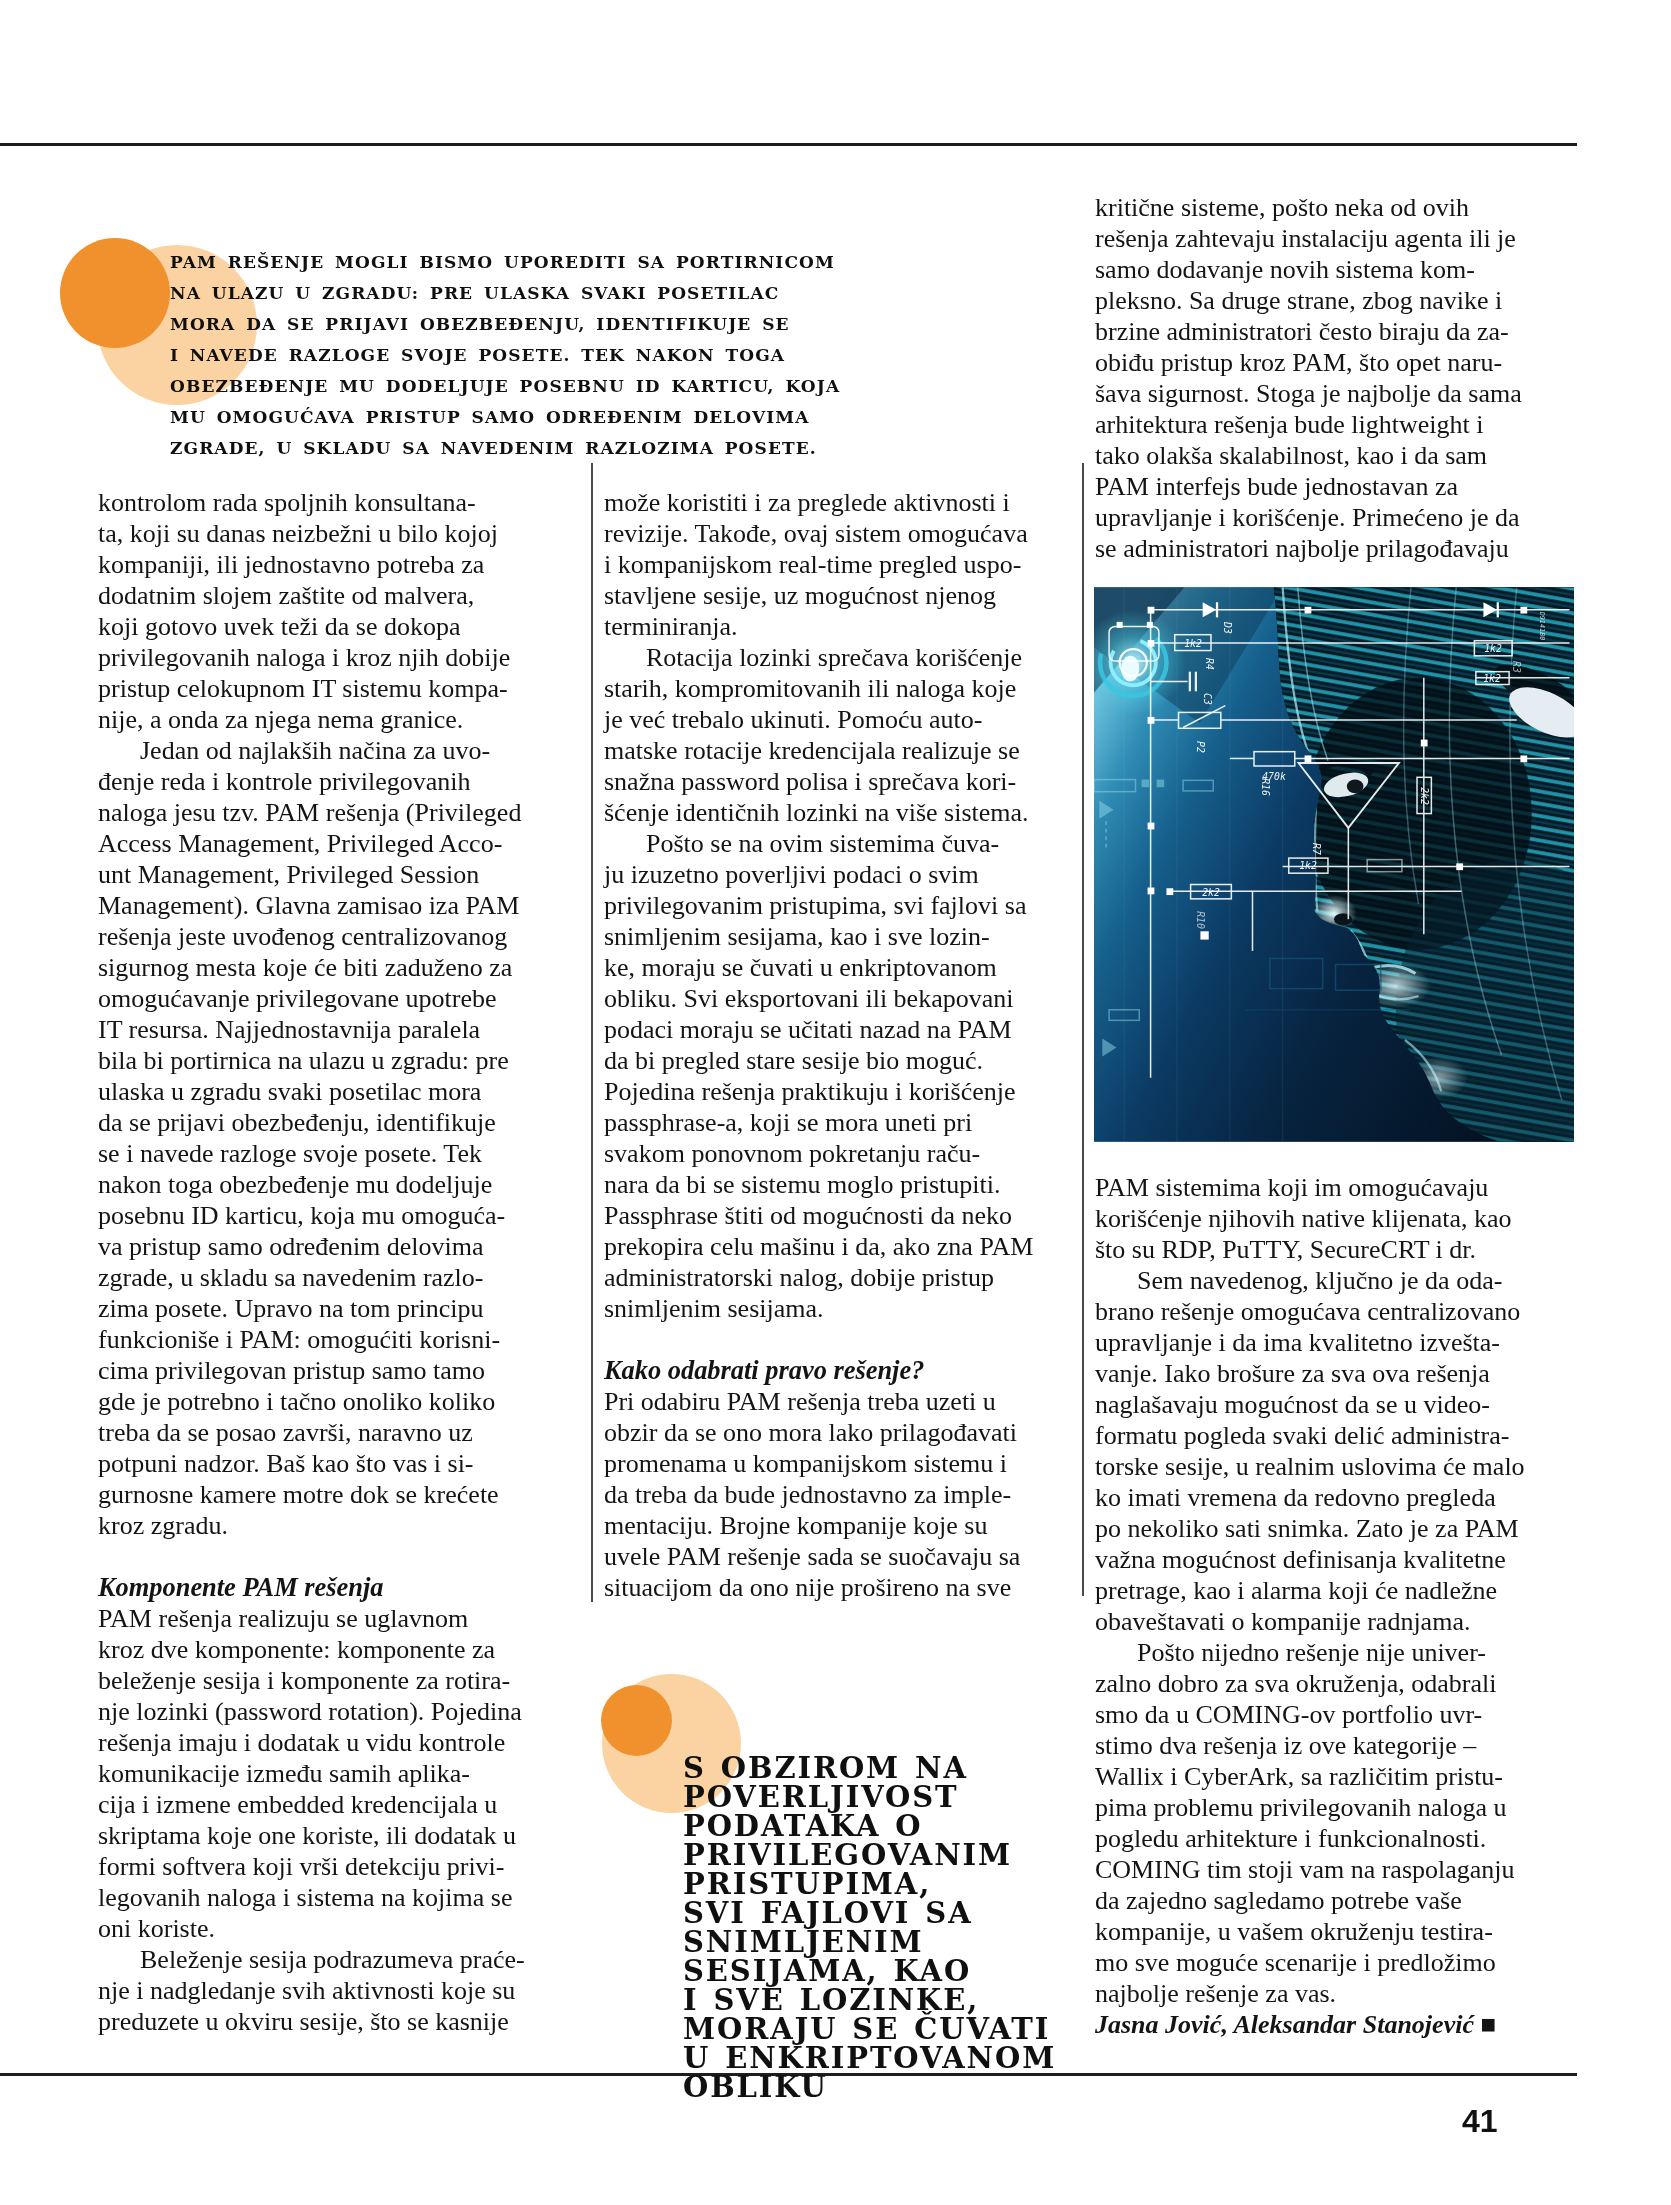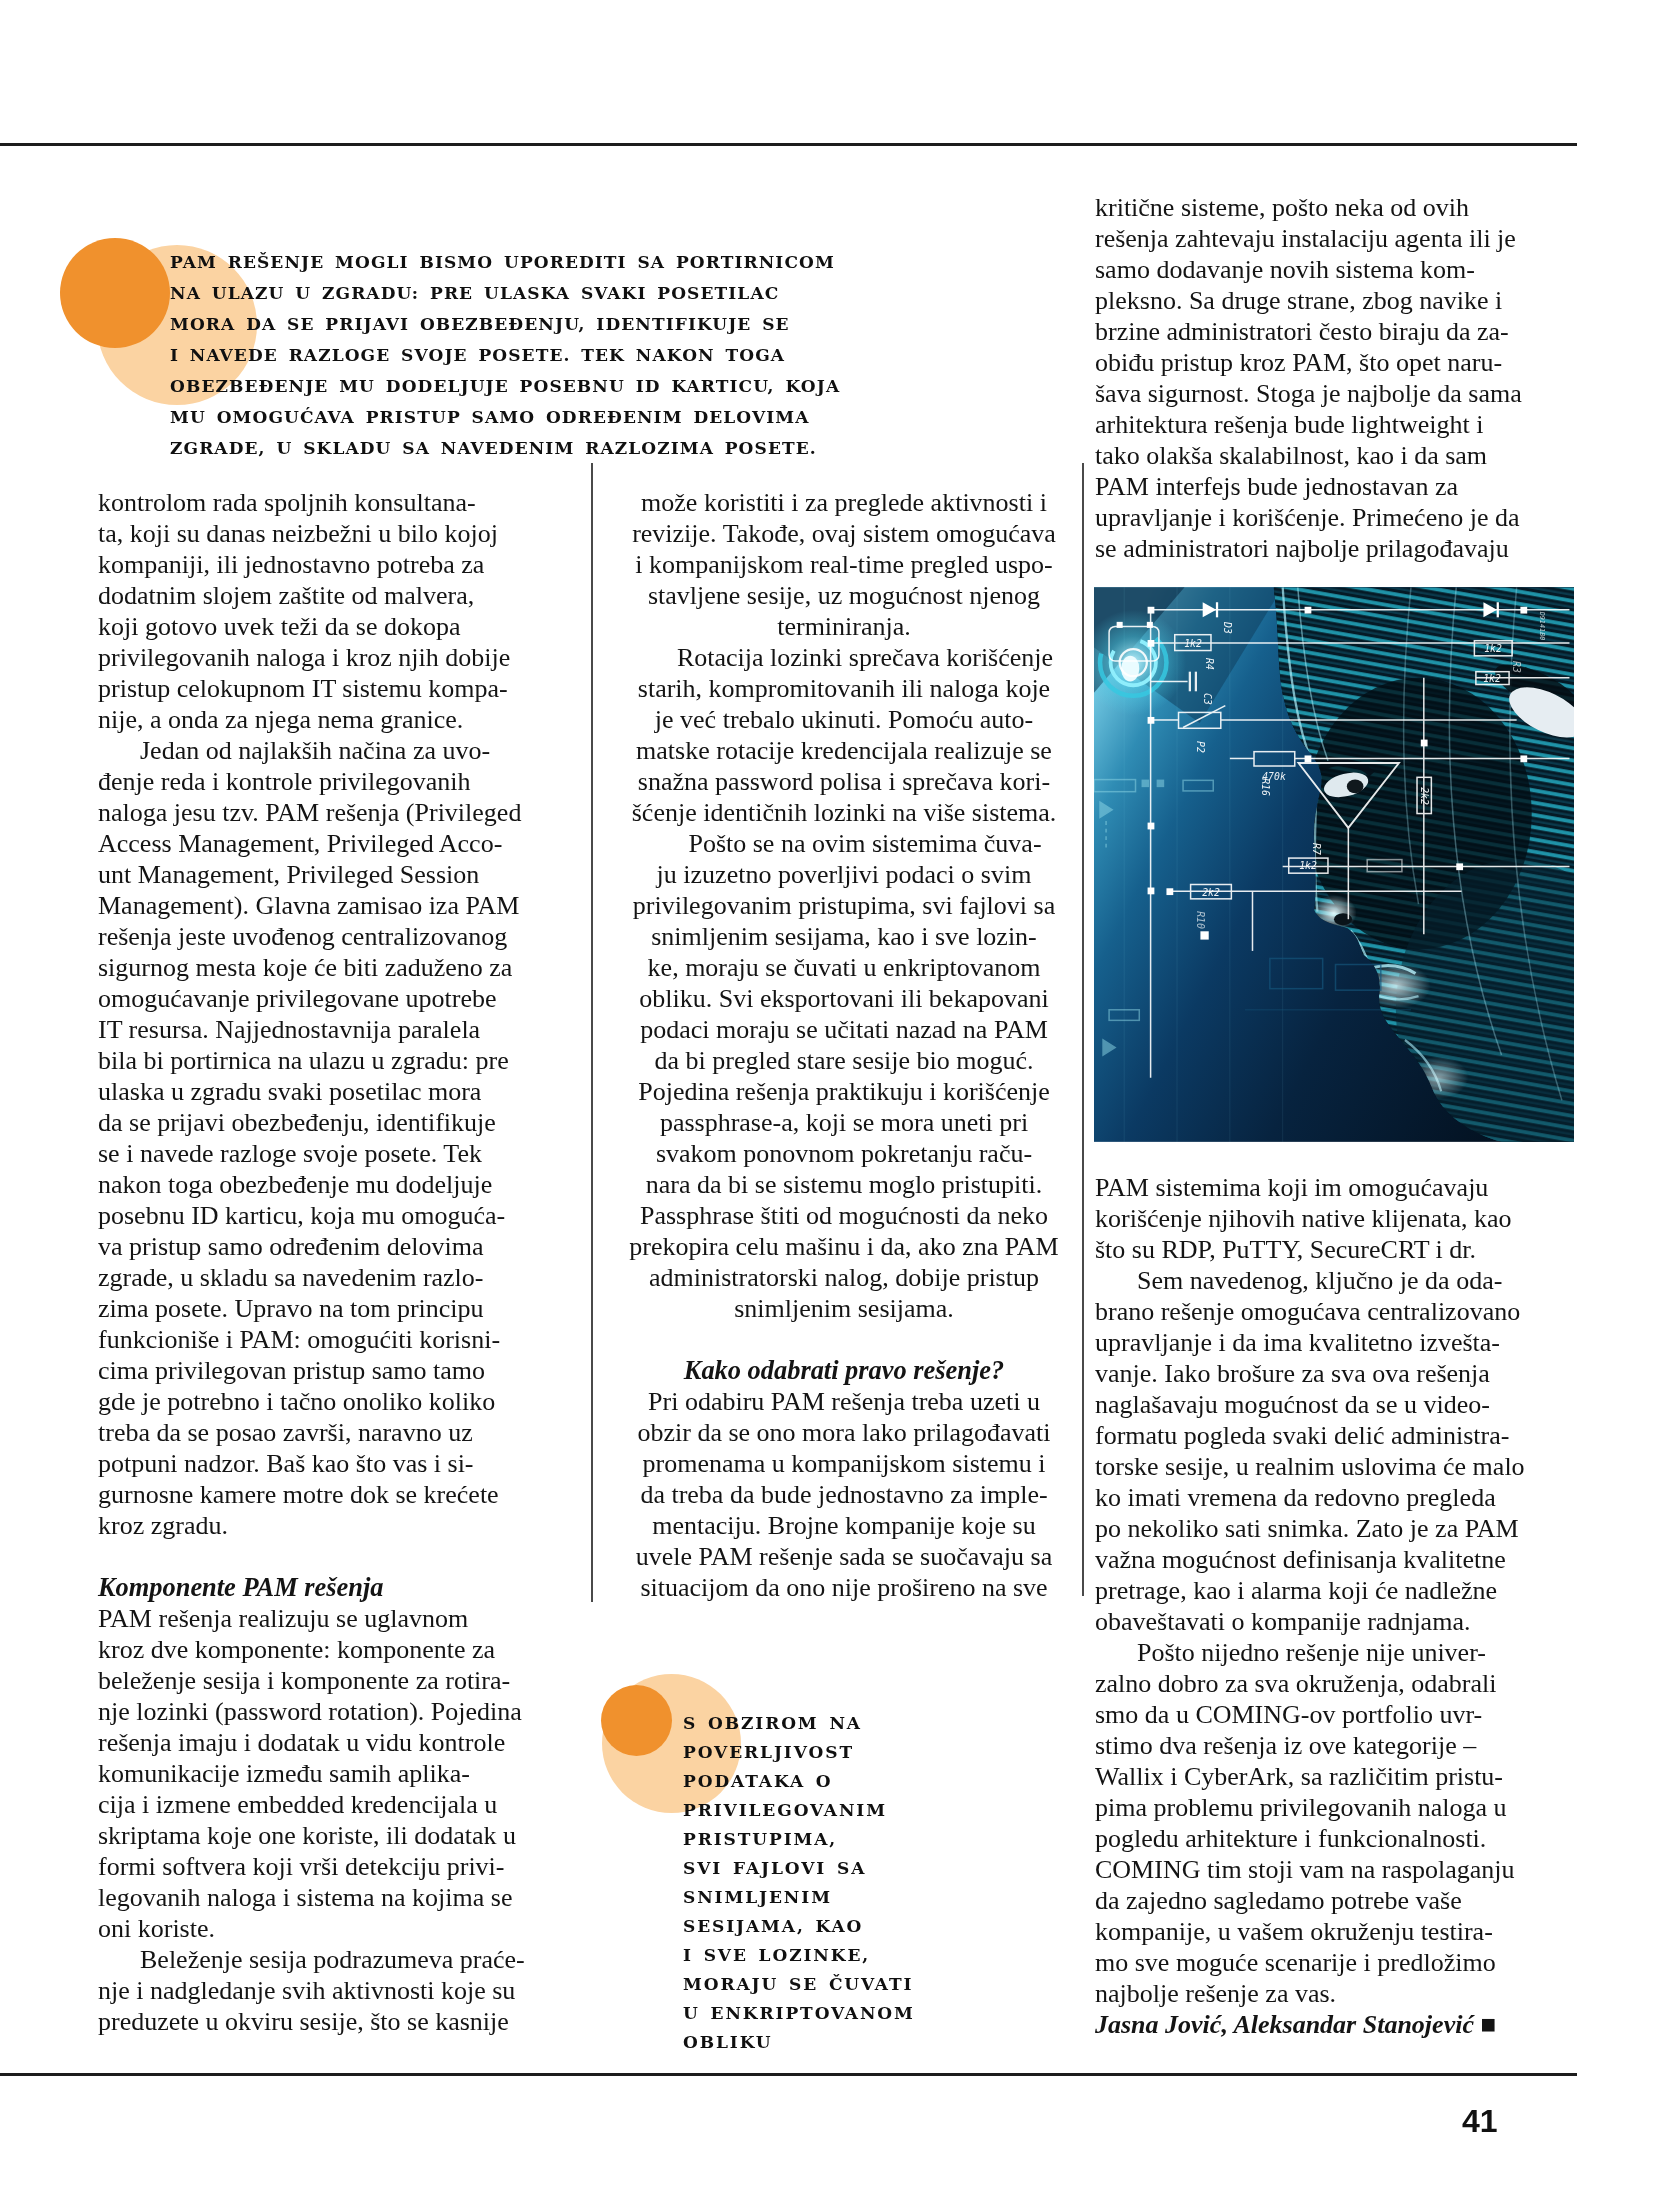--- a/index.html
+++ b/index.html
@@ -15,30 +15,30 @@
   .vsep.s2{left:1082px;top:463px;height:1133px;}
 
   .circle{position:absolute;border-radius:50%;}
   .c-light{background:#fbd3a2;}
   .c-dark{background:#f0912d;}
 
   .pullquote{position:absolute;font-family:"DejaVu Serif","Liberation Serif",serif;
     font-weight:bold;color:#101010;}
   .pq1{left:170px;top:247px;font-size:17px;letter-spacing:1.1px;word-spacing:3.8px;}
   .pq1 .line{height:31px;line-height:31px;white-space:nowrap;}
-  .pq2{left:683px;top:1709px;font-size:17px;letter-spacing:1.9px;word-spacing:3px;}
+  .pq2{left:683px;top:1754px;font-size:29px;letter-spacing:1.9px;word-spacing:3px;}
   .pq2 .line{height:29px;line-height:29px;white-space:nowrap;}
 
   .col{position:absolute;font-size:26px;}
   .col .line{height:31px;line-height:31px;white-space:nowrap;}
   .col .ind{padding-left:42px;}
   .col .h{font-weight:bold;font-style:italic;font-size:26.4px;}
   .col .author{font-style:italic;font-weight:bold;text-align:left;width:480px;}
   .col1{left:98px;top:487px;width:480px;}
-  .col2{left:604px;top:487px;width:480px;text-align:center;}
+  .col2{left:604px;top:487px;width:480px;}
   .col3t{left:1095px;top:192px;width:480px;}
   .col3b{left:1095px;top:1172px;width:480px;}
 
   .pagenum{position:absolute;left:1462px;top:2103px;width:113px;text-align:left;
     font-family:"Liberation Sans","DejaVu Sans",sans-serif;font-weight:bold;font-size:32px;color:#111;}
 
   .techimg{position:absolute;left:1094px;top:587px;width:480px;height:555px;}
   .techimg svg{display:block;}
   .imglabels{position:absolute;left:0;top:0;width:480px;height:555px;pointer-events:none;font-style:italic;}
   .imglabels span{position:absolute;font-family:"DejaVu Sans Mono","Liberation Mono",monospace;

